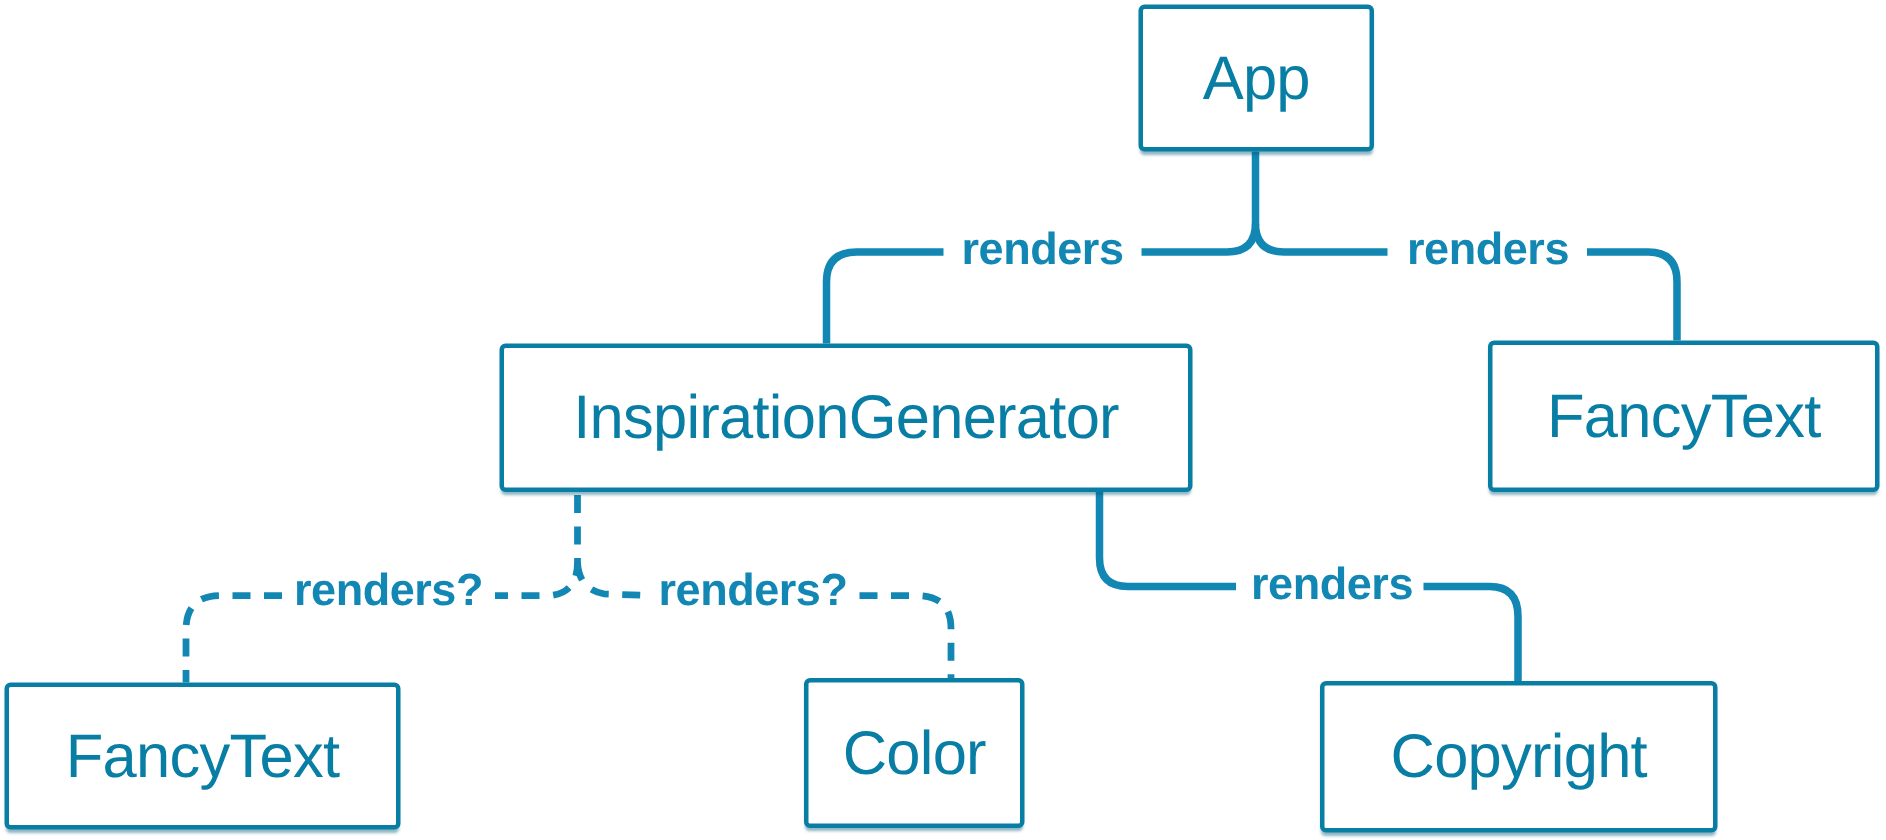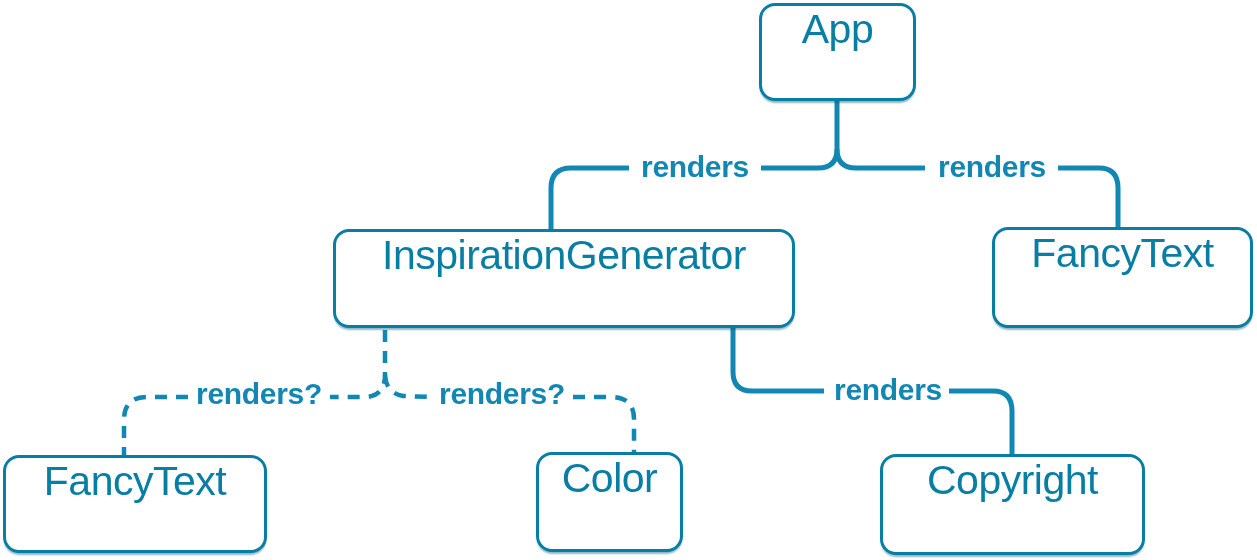--- a/index.html
+++ b/index.html
@@ -20,26 +20,26 @@
   }
   .canvas{position:absolute;inset:0;width:1257px;height:560px;}
   svg.connectors{position:absolute;left:0;top:0;width:1257px;height:560px;display:block;}
   path.conn{fill:none;stroke:var(--connector);stroke-width:5;stroke-linecap:butt;}
   path.conn.dashed{stroke-width:4.5;stroke-dasharray:12 9;}
   .node{
     position:absolute;
     box-sizing:border-box;
     background:var(--node-background);
     border:3px solid var(--node-border);
-    border-radius:16px;
+    border-radius:4px;
     color:var(--node-text);
     font-size:41px;
     font-weight:400;
     letter-spacing:-0.5px;
-    display:flex;justify-content:center;
+    display:flex;align-items:center;justify-content:center;
     box-shadow:0 3px 2px -1px rgba(6,90,122,0.45);
   }
   .edge-label{
     position:absolute;
     transform:translate(-50%,-50%);
     color:var(--edge-label-text);
     font-size:30px;
     font-weight:700;
     letter-spacing:-0.3px;
     white-space:nowrap;

